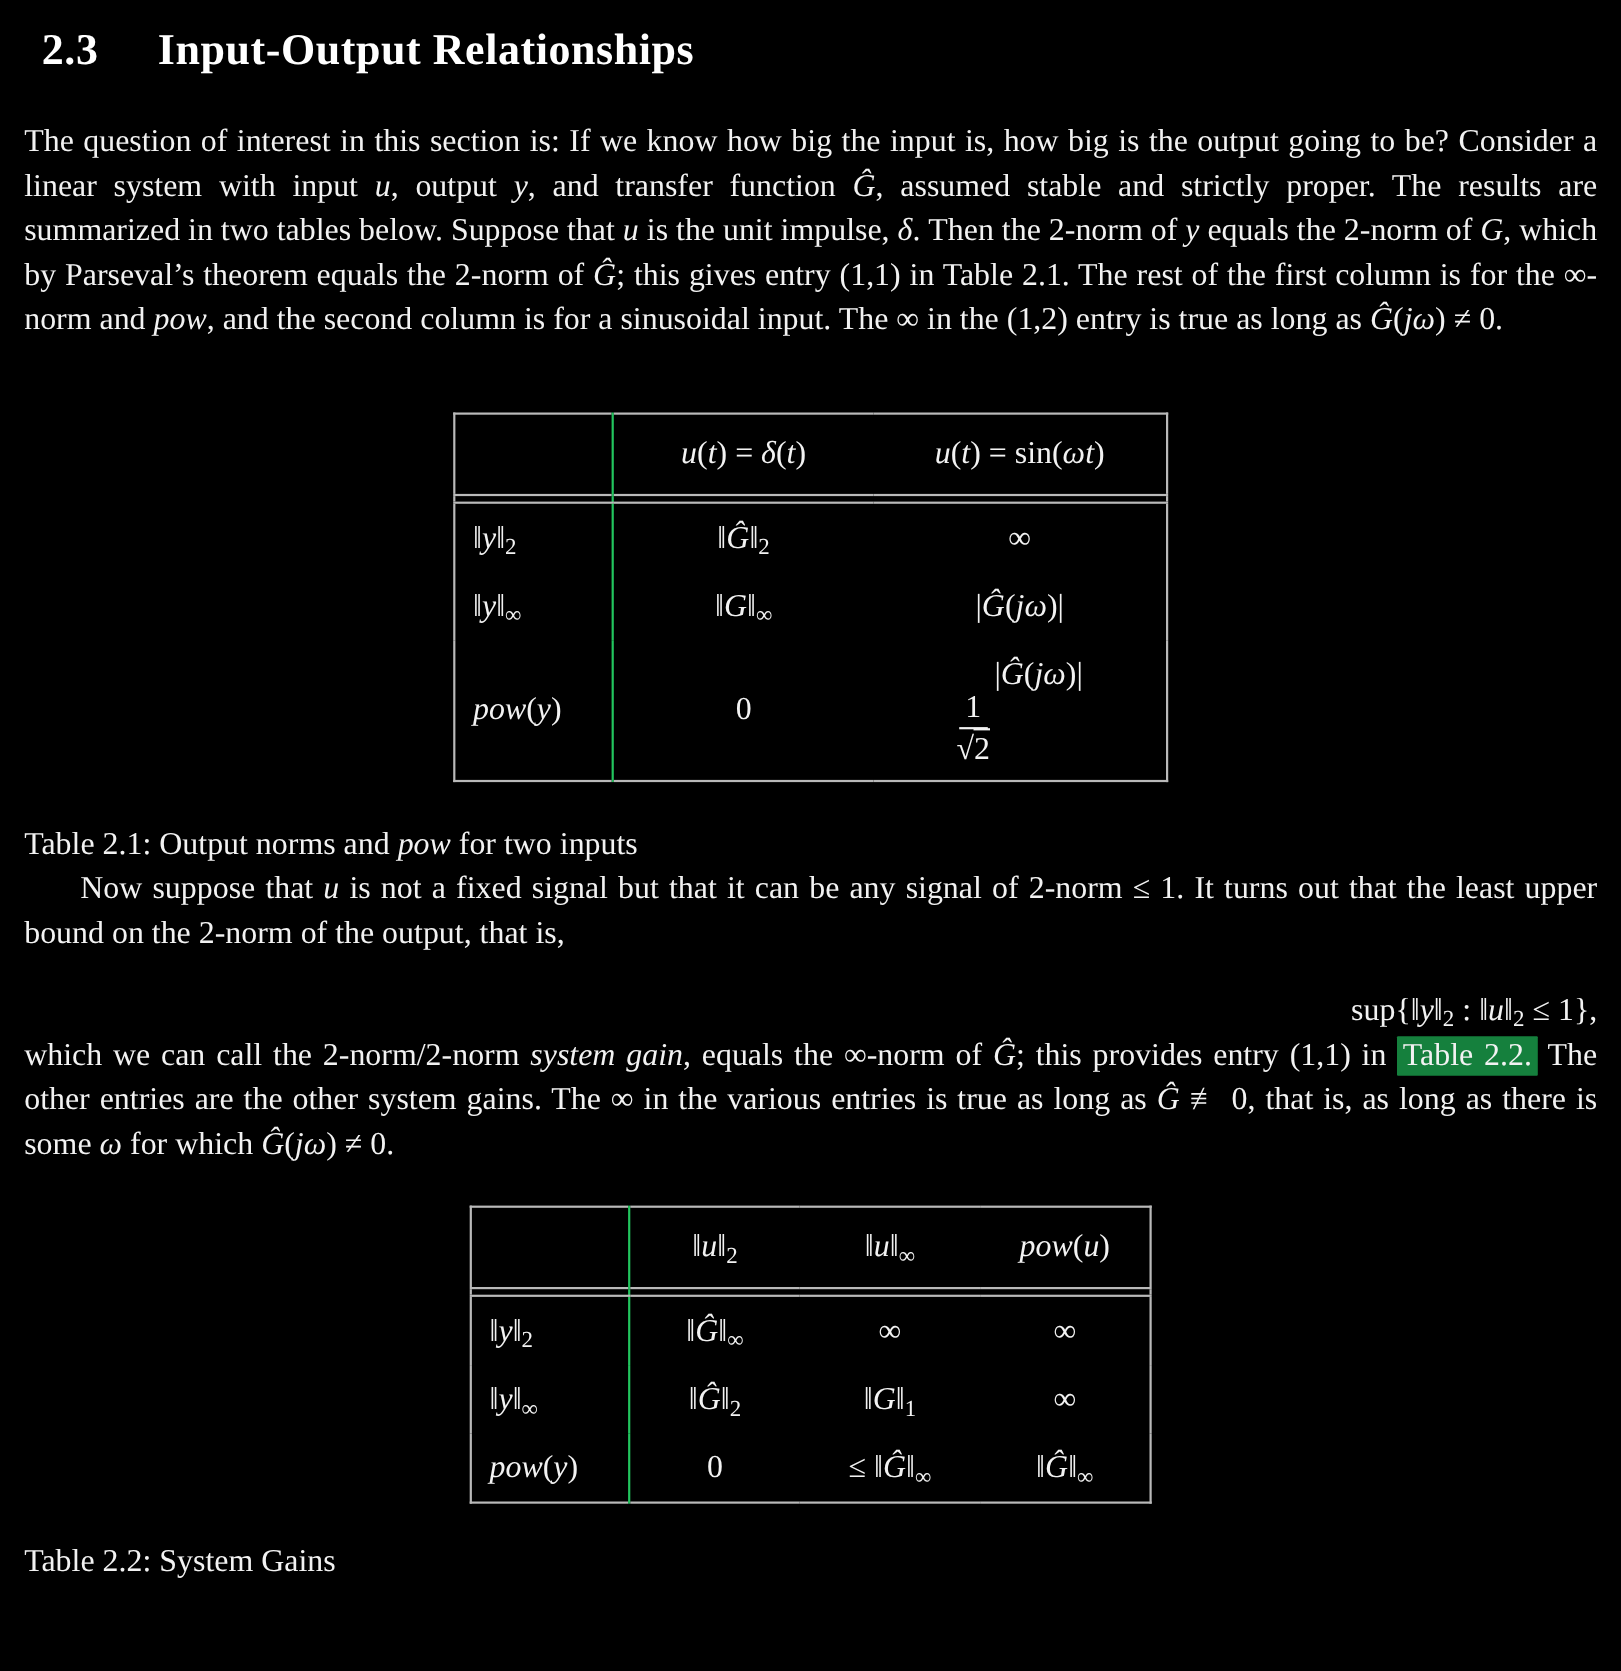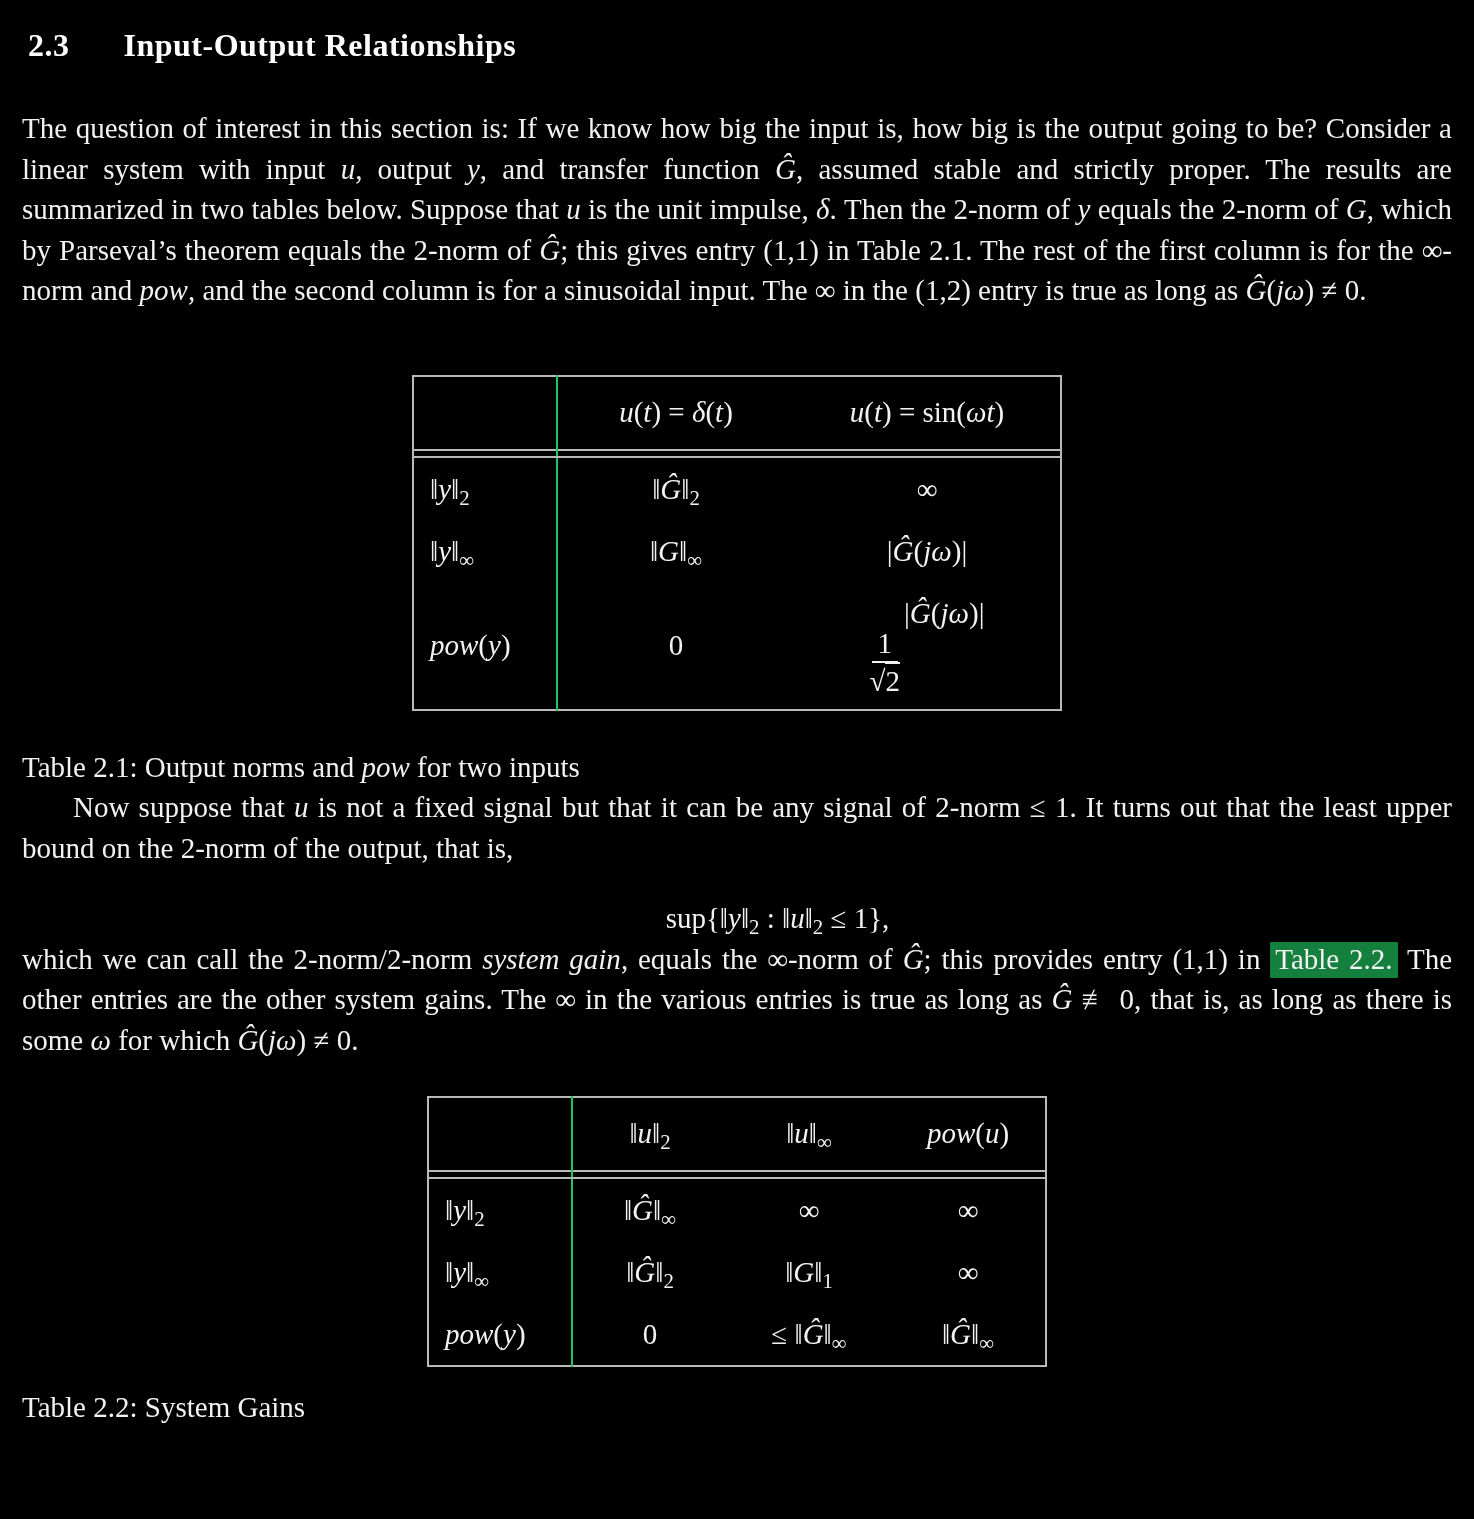--- a/index.html
+++ b/index.html
@@ -10,37 +10,37 @@
     width: 1474px;
     min-height: 1519px;
     box-sizing: border-box;
     padding: 14px 22px 40px 22px;
     font-family: "Liberation Serif", "DejaVu Serif", serif;
     color: #f2f2f2;
     font-size: 29px;
     line-height: 40.5px;
   }
   .section-heading {
-    margin: 6px 0 38px 6px;
-    font-size: 32px;
+    margin: 6px 0 38px 16px;
+    font-size: 40px;
     line-height: 50px;
     font-weight: bold;
     color: #ffffff;
     letter-spacing: 0.5px;
   }
   .section-heading .secnum { margin-right: 54px; }
   p.para {
     margin: 0;
     text-align: justify;
   }
   p.para-indent { text-indent: 51px; }
   .p2 { margin-top: 46px; }
   .equation {
     margin: 30px 0 0 81px;
-    text-align: center;
+    text-align: right;
   }
   .p3 { margin-top: 28px; }
   i.mv { font-style: italic; }
   sub { font-size: 0.72em; vertical-align: -0.28em; line-height: 0; }
   .hl {
     background: #15803d;
     padding: 1px 5px 3px 5px;
     border-radius: 1px;
     cursor: pointer;
   }
@@ -80,21 +80,21 @@
   .t21 .cw3 { min-width: 230px; }
   .t22 .cw1 { min-width: 102px; }
   .t22 .cw2 { min-width: 118px; }
   .t22 .cw3 { min-width: 128px; }
   .t22 .cw4 { min-width: 118px; }
   .caption {
     margin: 34px 0 0 0;
     text-align: left;
   }
   .cap21 { margin-top: 36px; }
-  .cap22 { margin-top: 20px; }
+  .cap22 { margin-top: 32px; }
   
   .frac {
     display: inline-flex;
     flex-direction: column;
     align-items: center;
     vertical-align: -1.05em;
     line-height: 1.12;
     margin-right: 4px;
   }
   .frac .fnum {

